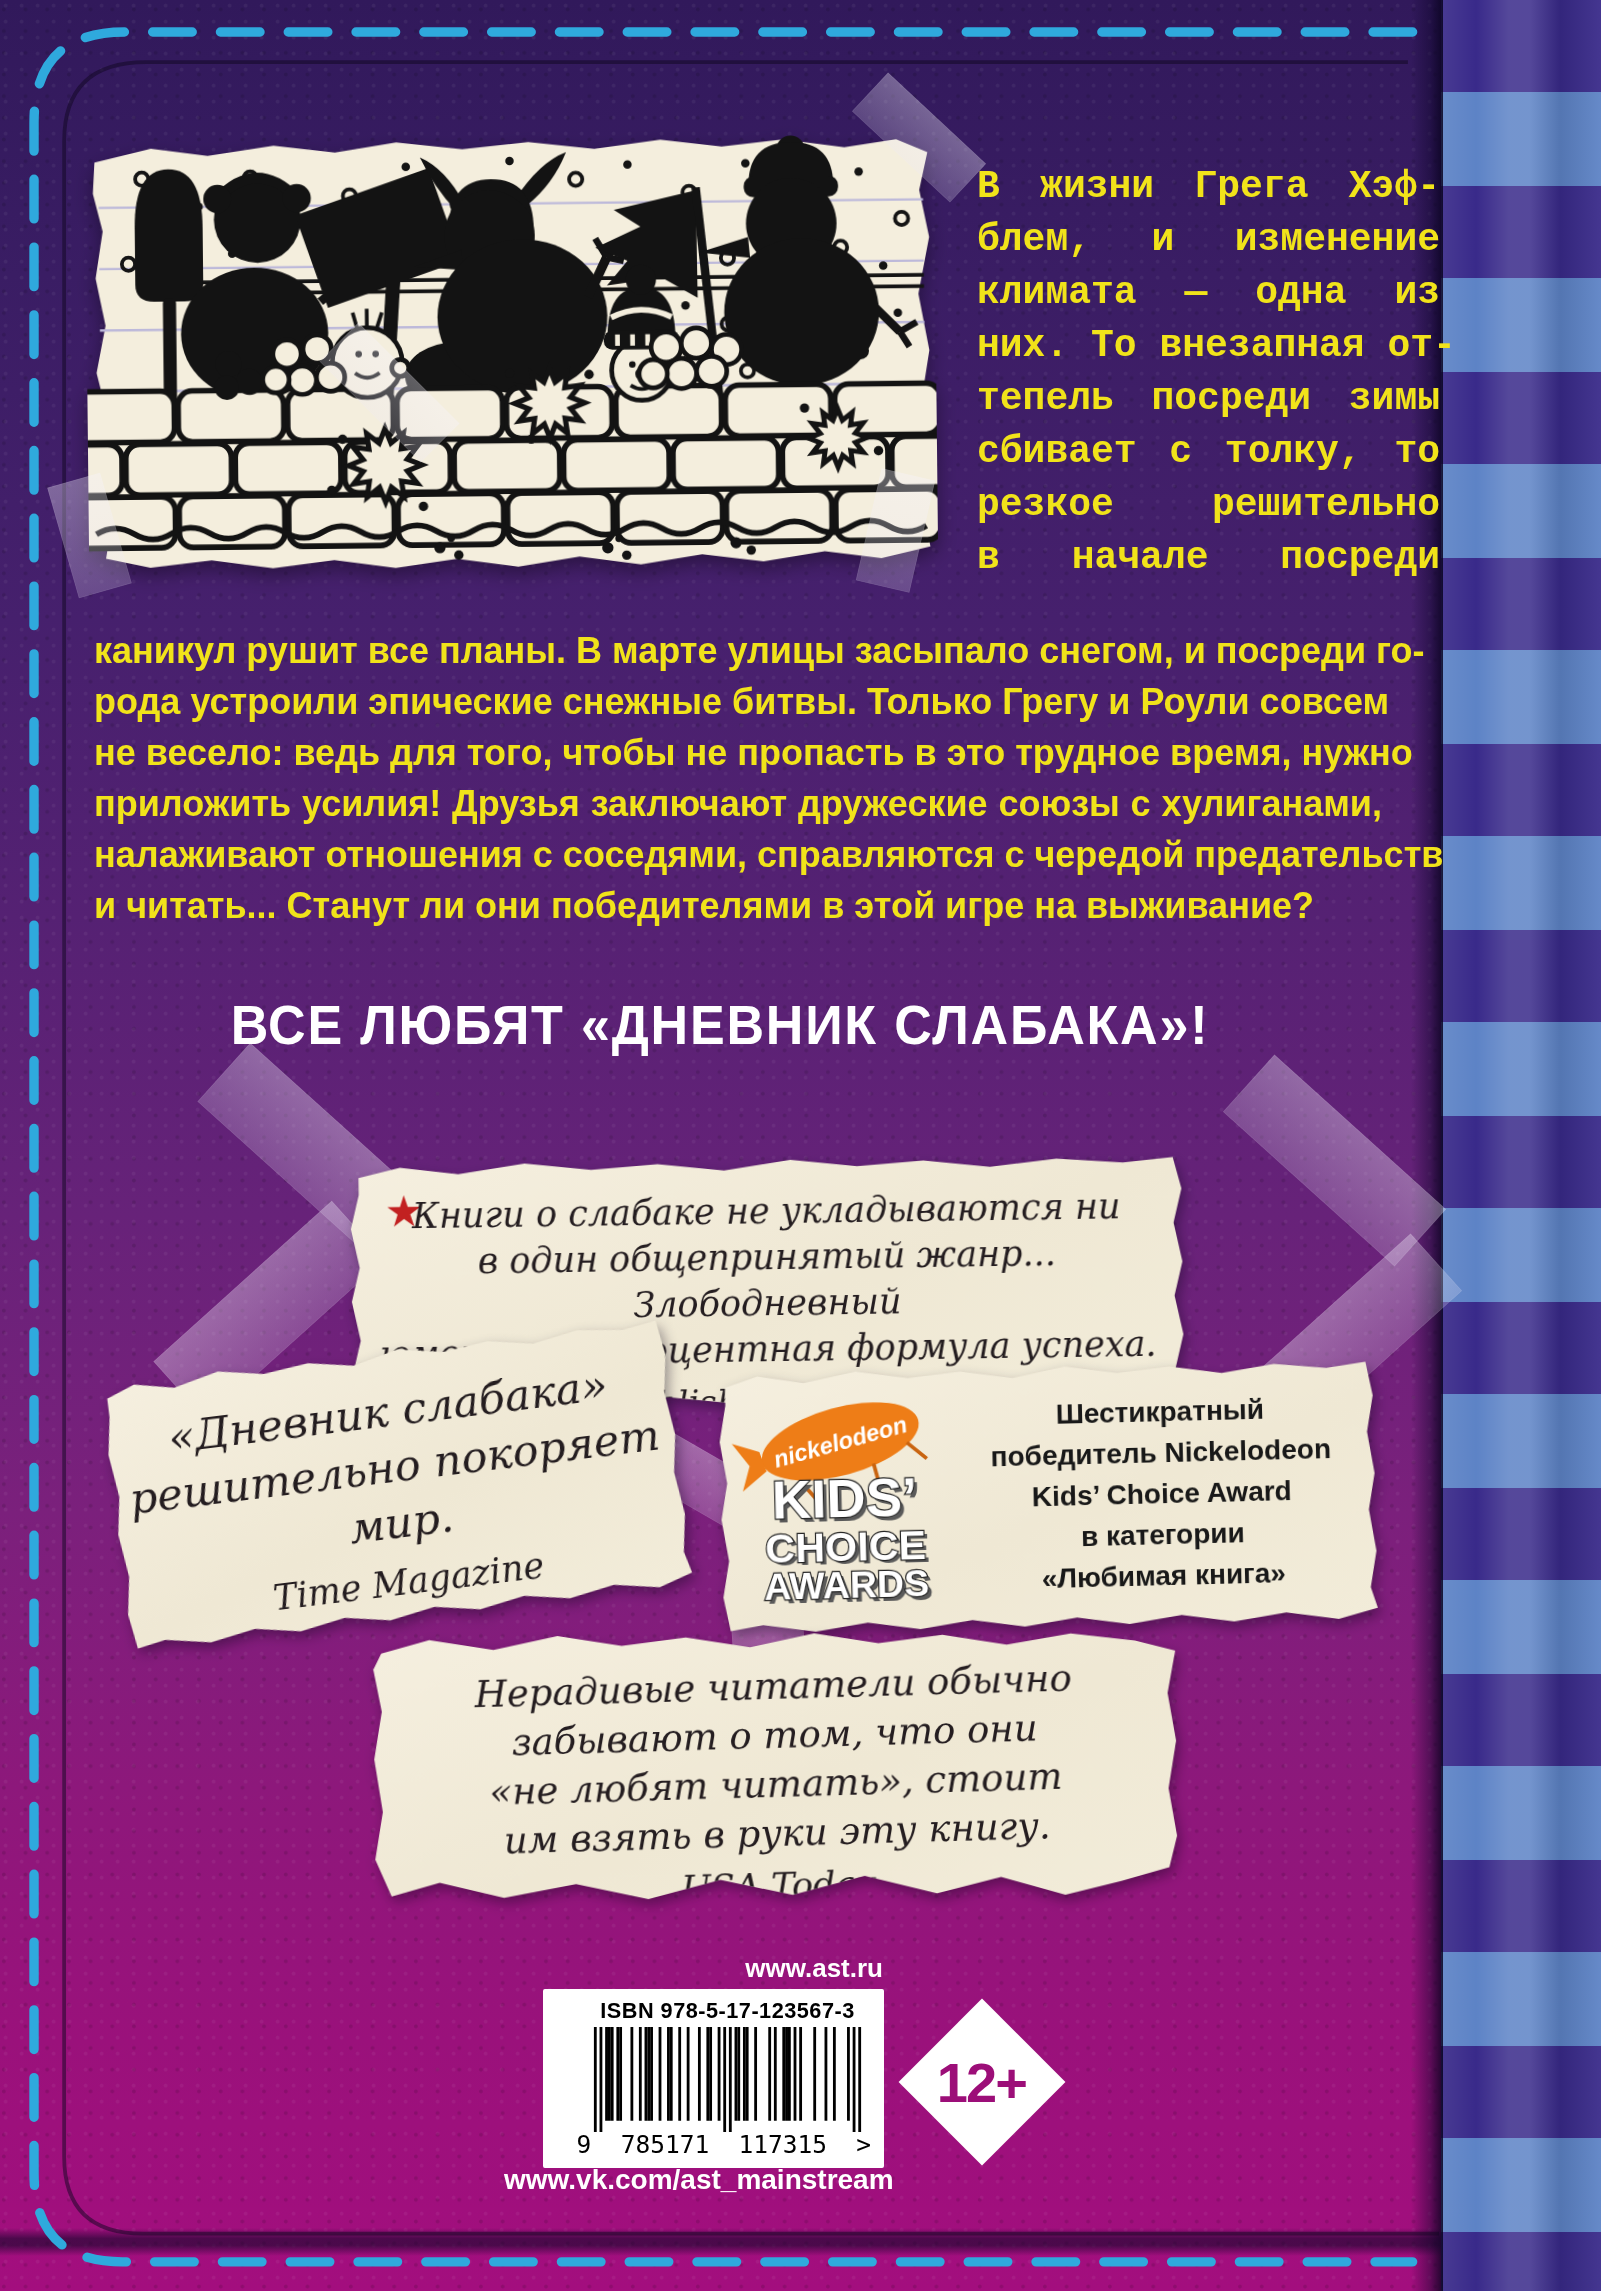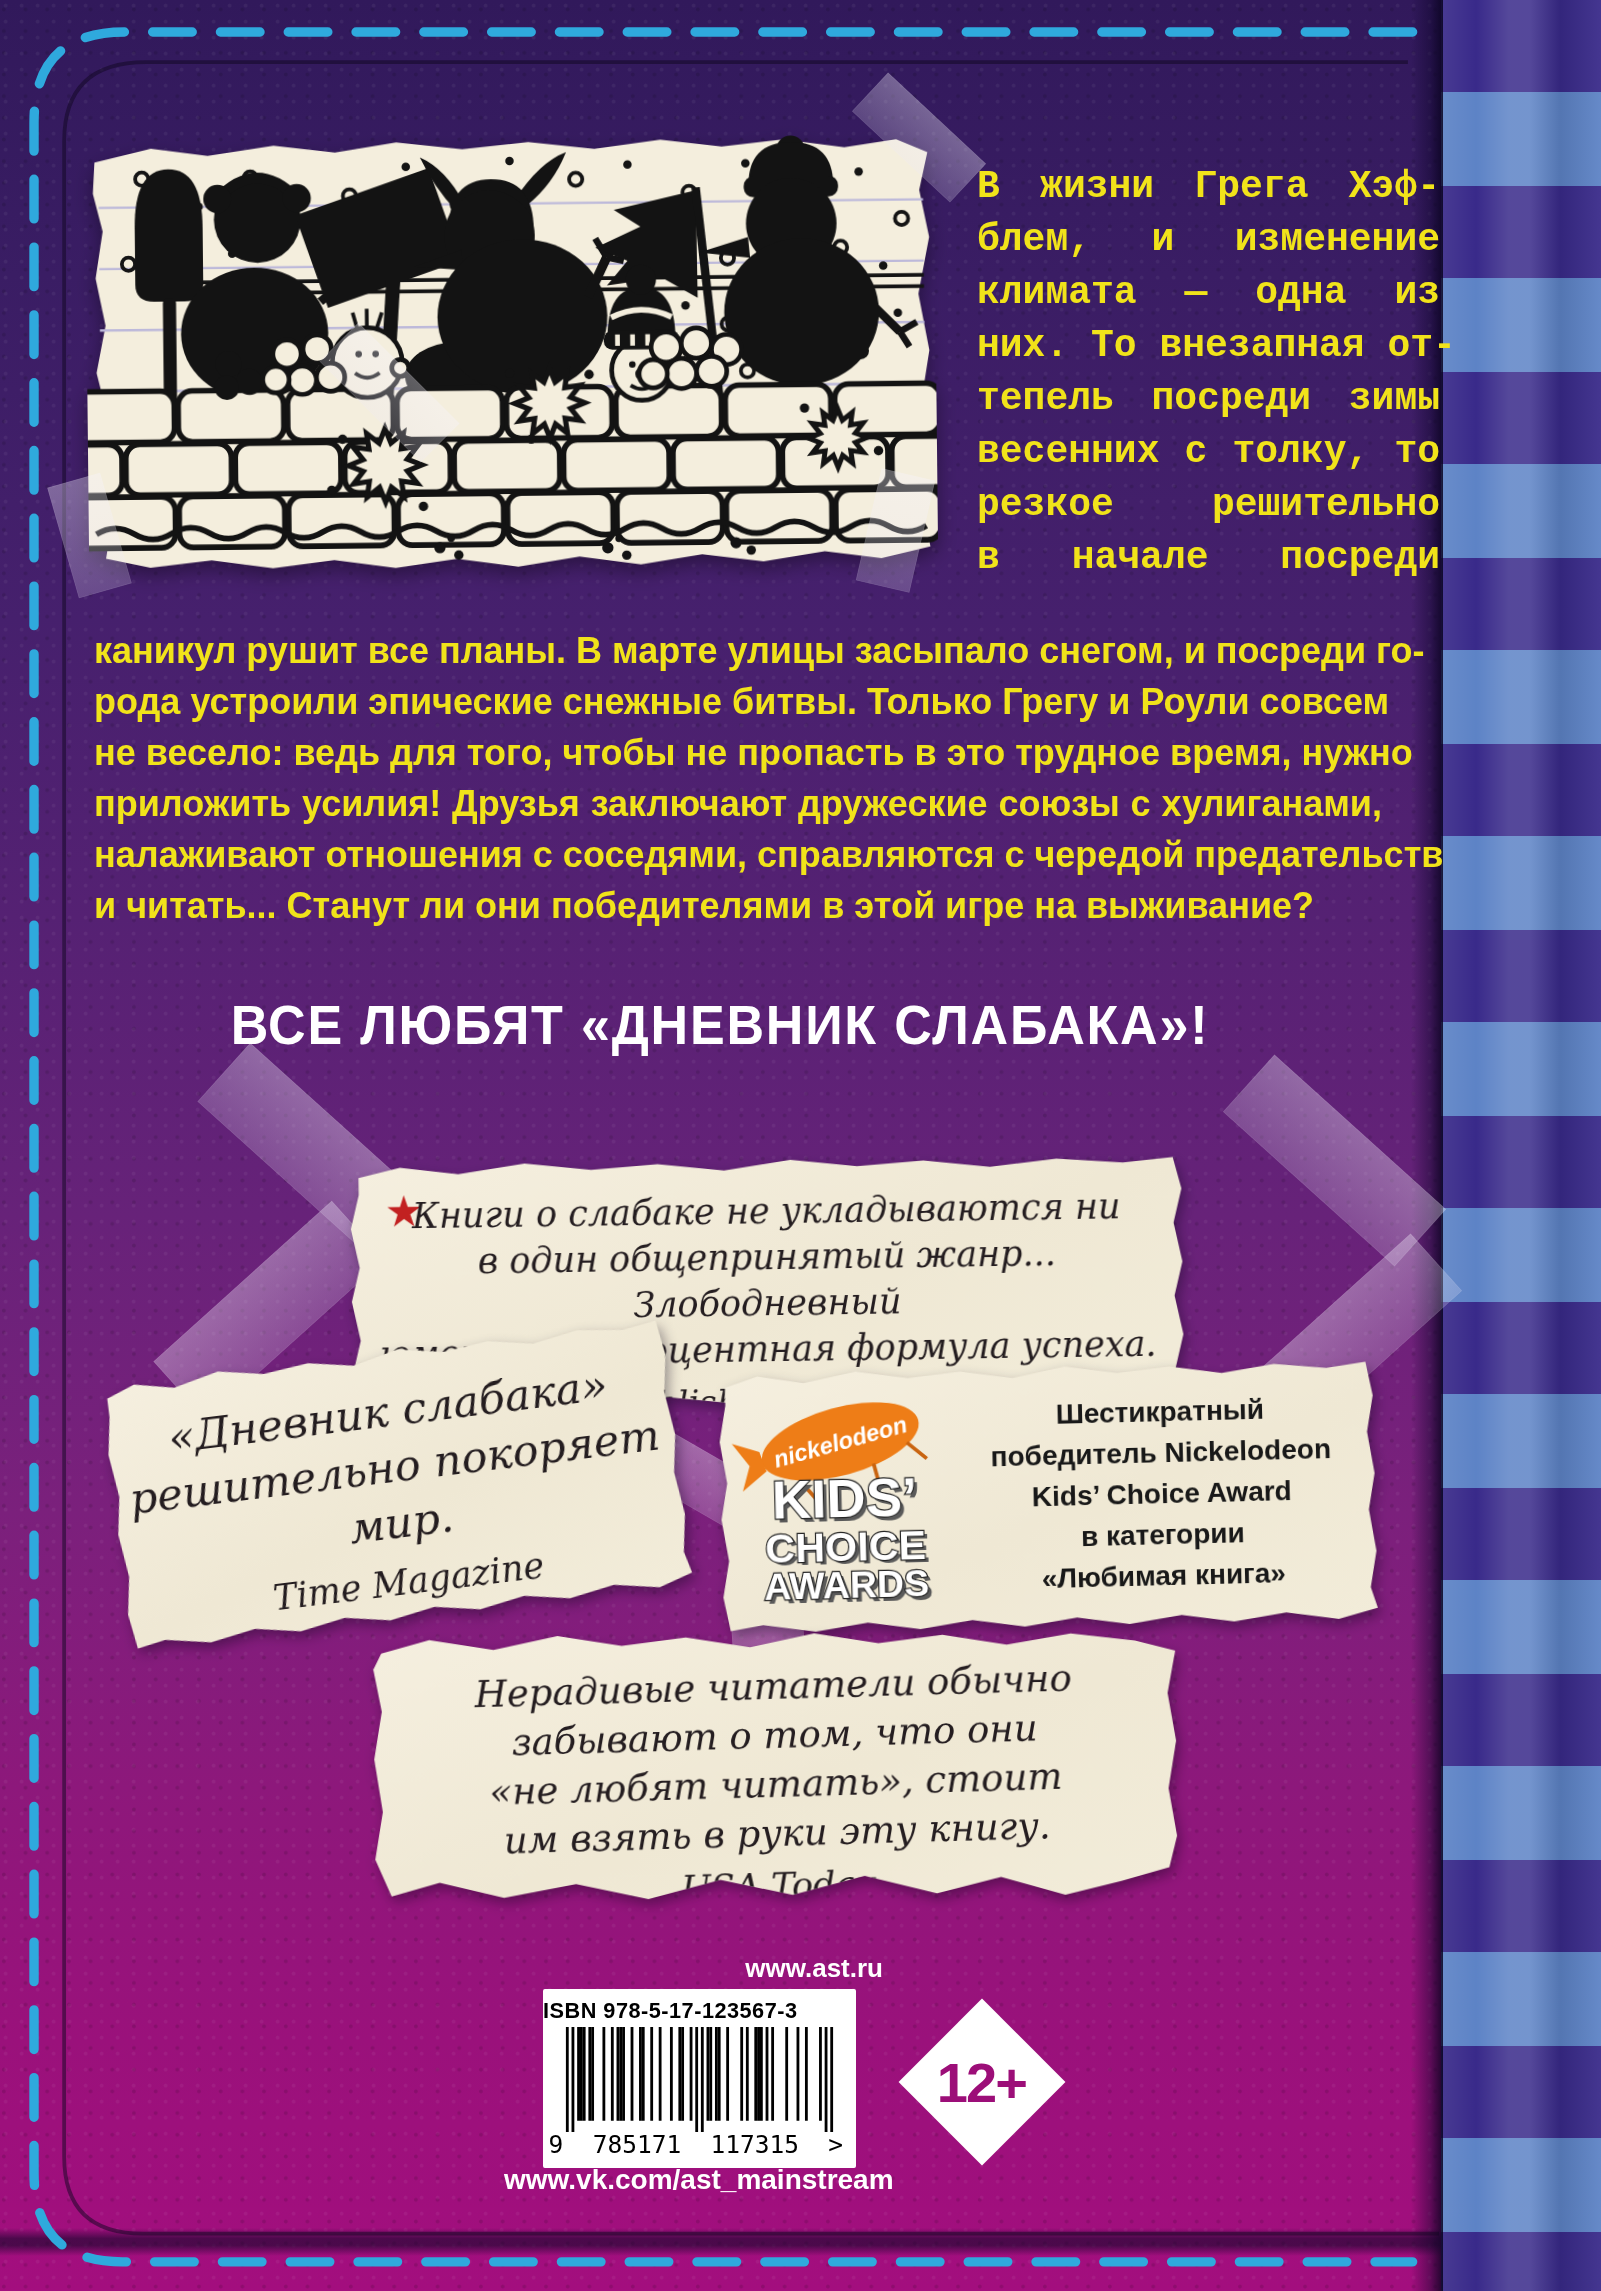--- a/index.html
+++ b/index.html
@@ -69,21 +69,21 @@
   .nick-flex{position:absolute;inset:0;display:flex;align-items:center;}
   .nick-logo{width:235px;height:235px;flex:0 0 auto;margin-left:5.6px;}
   .nick-text{flex:1;text-align:center;font-weight:bold;font-size:28px;line-height:41px;color:#181818;padding-right:13px;}
   .usa-note{width:802px;height:264px;}
   .usa-body{position:absolute;inset:0;padding-top:28px;font-size:37px;line-height:49px;transform:rotate(-1deg);}
   .usa-src{margin-top:3.8px;font-size:35px;}
   
   .site{position:absolute;left:506px;top:1953px;width:377px;text-align:right;
     color:#fff;font-weight:bold;font-size:26px;}
   .bar-box{position:absolute;left:543px;top:1989px;width:313px;height:179px;background:#fff;
-    border-radius:1.9px;text-align:left;color:#000;}
+    border-radius:1.9px;text-align:center;color:#000;padding-left:28px;}
   .isbn{margin-top:8.5px;font-size:21.7px;font-weight:bold;letter-spacing:0.5px;}
   .bars{display:block;margin:3.8px auto 0;}
   .digits{display:flex;justify-content:space-between;padding:0 13px 0 5.6px;
     font-family:"DejaVu Sans Mono",monospace;font-size:24.5px;margin-top:-1.9px;}
   .badge{position:absolute;left:923px;top:2023px;width:118px;height:118px;background:#fff;
     transform:rotate(45deg);display:flex;align-items:center;justify-content:center;}
   .badge span{transform:rotate(-45deg);font-size:56px;font-weight:bold;color:#9c0e78;letter-spacing:-1.9px;}
   .social{position:absolute;left:504px;top:2164px;width:377px;text-align:center;
     color:#fff;font-weight:bold;font-size:28px;}
 </style>
@@ -324,21 +324,21 @@
   <div class="tape" style="left:852px;top:111px;width:134px;height:53px;transform:rotate(43deg);"></div>
   <div class="tape" style="left:62px;top:478px;width:55px;height:115px;transform:rotate(-16deg);"></div>
   <div class="tape" style="left:868px;top:473px;width:55px;height:115px;transform:rotate(13deg);"></div>
 
   <div class="blurb-col">
     <div class="ln">В жизни Грега Хэф-</div>
     <div class="ln">блем, и изменение</div>
     <div class="ln">климата — одна из</div>
     <div class="ln">них. То внезапная от-</div>
     <div class="ln">тепель посреди зимы</div>
-    <div class="ln">весенних с толку, то</div>
+    <div class="ln">сбивает с толку, то</div>
     <div class="ln">резкое решительно</div>
     <div class="ln">в начале посреди</div>
   </div>
 
   <div class="blurb-par">
     <div class="ln">каникул рушит все планы. В марте улицы засыпало снегом, и посреди го-</div>
     <div class="ln">рода устроили эпические снежные битвы. Только Грегу и Роули совсем</div>
     <div class="ln">не весело: ведь для того, чтобы не пропасть в это трудное время, нужно</div>
     <div class="ln">приложить усилия! Друзья заключают дружеские союзы с хулиганами,</div>
     <div class="ln">налаживают отношения с соседями, справляются с чередой предательств</div>

